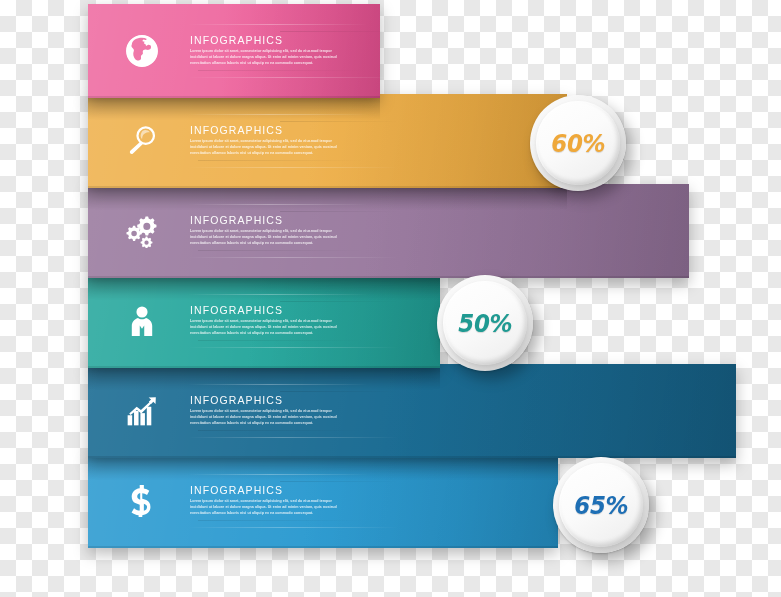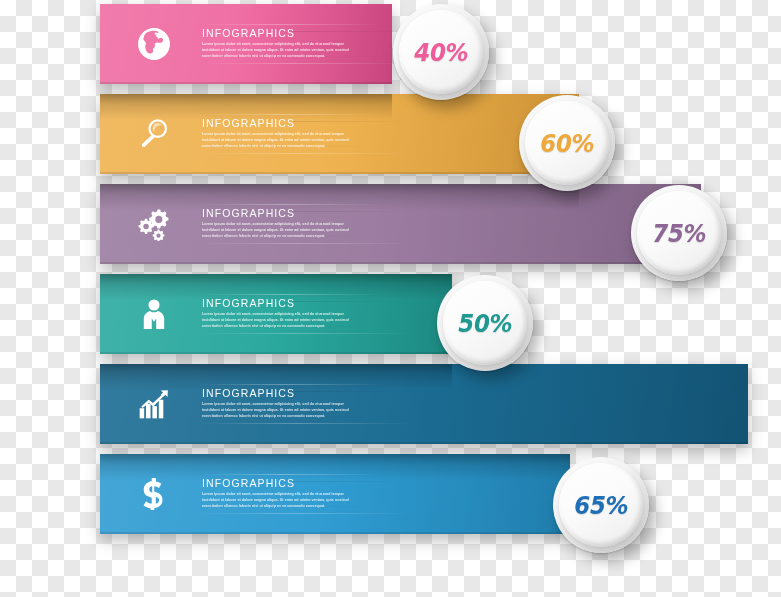--- a/index.html
+++ b/index.html
@@ -23,22 +23,22 @@
     background-image:
       linear-gradient(45deg, #e8e8e8 25%, transparent 25%, transparent 75%, #e8e8e8 75%),
       linear-gradient(45deg, #e8e8e8 25%, transparent 25%, transparent 75%, #e8e8e8 75%);
     background-size: 32px 32px;
     background-position: 0 0, 16px 16px;
   }
 
   
   .bar {
     position: absolute;
-    left: 100px;
-    height: 80px;
+    left: 88px;
+    height: 94px;
     box-sizing: border-box;
     overflow: visible;
   }
   .bar-fill {
     position: absolute;
     inset: 0;
     border-radius: 0;
   }
   
   .bar-sheen {
@@ -197,25 +197,20 @@
           <svg width="34" height="34" viewBox="0 0 64 64" aria-hidden="true">
             <use href="#ico-globe-icon"></use>
           </svg>
         </div>
         <div class="text-block">
           <div class="bar-title">INFOGRAPHICS</div>
           <div class="bar-desc">Lorem ipsum dolor sit amet, consectetur adipisicing elit, sed do eiusmod tempor incididunt ut labore et dolore magna aliqua. Ut enim ad minim veniam, quis nostrud exercitation ullamco laboris nisi ut aliquip ex ea commodo consequat.</div>
         </div>
       </div>
     </div>
-    <div class="badge" style="left: 393px; top: 4px; z-index: 20;">
-      <div class="badge-inner">
-        <span class="badge-value" style="color: rgb(239, 92, 155);">40%</span>
-      </div>
-    </div>
     <div class="bar" style="top: 94px; width: 479px; z-index: 9;">
       <div class="bar-fill" style="background: linear-gradient(92deg, rgb(239, 179, 81) 0%, rgb(239, 179, 81) 46%, rgb(223, 160, 58) 100%); box-shadow: rgba(0, 0, 0, 0.26) 0px 6px 14px;"></div>
       <div class="bar-sheen"></div>
       <div class="bar-topshadow" style="width: 292px;"></div>
       <div class="bar-bottomline"></div>
       <div class="rule rule-top"></div>
       <div class="rule rule-top2"></div>
       <div class="rule rule-bot"></div>
       <div class="rule rule-bot2"></div>
       <div class="bar-content">
@@ -223,21 +218,21 @@
           <svg width="34" height="34" viewBox="0 0 64 64" aria-hidden="true">
             <use href="#ico-magnifier-icon"></use>
           </svg>
         </div>
         <div class="text-block">
           <div class="bar-title">INFOGRAPHICS</div>
           <div class="bar-desc">Lorem ipsum dolor sit amet, consectetur adipisicing elit, sed do eiusmod tempor incididunt ut labore et dolore magna aliqua. Ut enim ad minim veniam, quis nostrud exercitation ullamco laboris nisi ut aliquip ex ea commodo consequat.</div>
         </div>
       </div>
     </div>
-    <div class="badge" style="left: 519px; top: 95px; z-index: 21;">
+    <div class="badge" style="left: 530px; top: 95px; z-index: 21;">
       <div class="badge-inner">
         <span class="badge-value" style="color: rgb(239, 168, 58);">60%</span>
       </div>
     </div>
     <div class="bar" style="top: 184px; width: 601px; z-index: 8;">
       <div class="bar-fill" style="background: linear-gradient(92deg, rgb(155, 124, 160) 0%, rgb(155, 124, 160) 46%, rgb(138, 107, 144) 100%); box-shadow: rgba(0, 0, 0, 0.26) 0px 6px 14px;"></div>
       <div class="bar-sheen"></div>
       <div class="bar-topshadow" style="width: 479px;"></div>
       <div class="bar-bottomline"></div>
       <div class="rule rule-top"></div>
@@ -247,25 +242,20 @@
       <div class="bar-content">
         <div class="icon-wrap">
           <svg width="34" height="34" viewBox="0 0 64 64" aria-hidden="true">
             <use href="#ico-gears-icon"></use>
           </svg>
         </div>
         <div class="text-block">
           <div class="bar-title">INFOGRAPHICS</div>
           <div class="bar-desc">Lorem ipsum dolor sit amet, consectetur adipisicing elit, sed do eiusmod tempor incididunt ut labore et dolore magna aliqua. Ut enim ad minim veniam, quis nostrud exercitation ullamco laboris nisi ut aliquip ex ea commodo consequat.</div>
         </div>
-      </div>
-    </div>
-    <div class="badge" style="left: 631px; top: 185px; z-index: 22;">
-      <div class="badge-inner">
-        <span class="badge-value" style="color: rgb(142, 103, 150);">75%</span>
       </div>
     </div>
     <div class="bar" style="top: 274px; width: 352px; z-index: 7;">
       <div class="bar-fill" style="background: linear-gradient(92deg, rgb(43, 169, 159) 0%, rgb(43, 169, 159) 46%, rgb(31, 152, 143) 100%); box-shadow: rgba(0, 0, 0, 0.26) 0px 6px 14px;"></div>
       <div class="bar-sheen"></div>
       <div class="bar-topshadow" style="width: 352px;"></div>
       <div class="bar-bottomline"></div>
       <div class="rule rule-top"></div>
       <div class="rule rule-top2"></div>
       <div class="rule rule-bot"></div>

